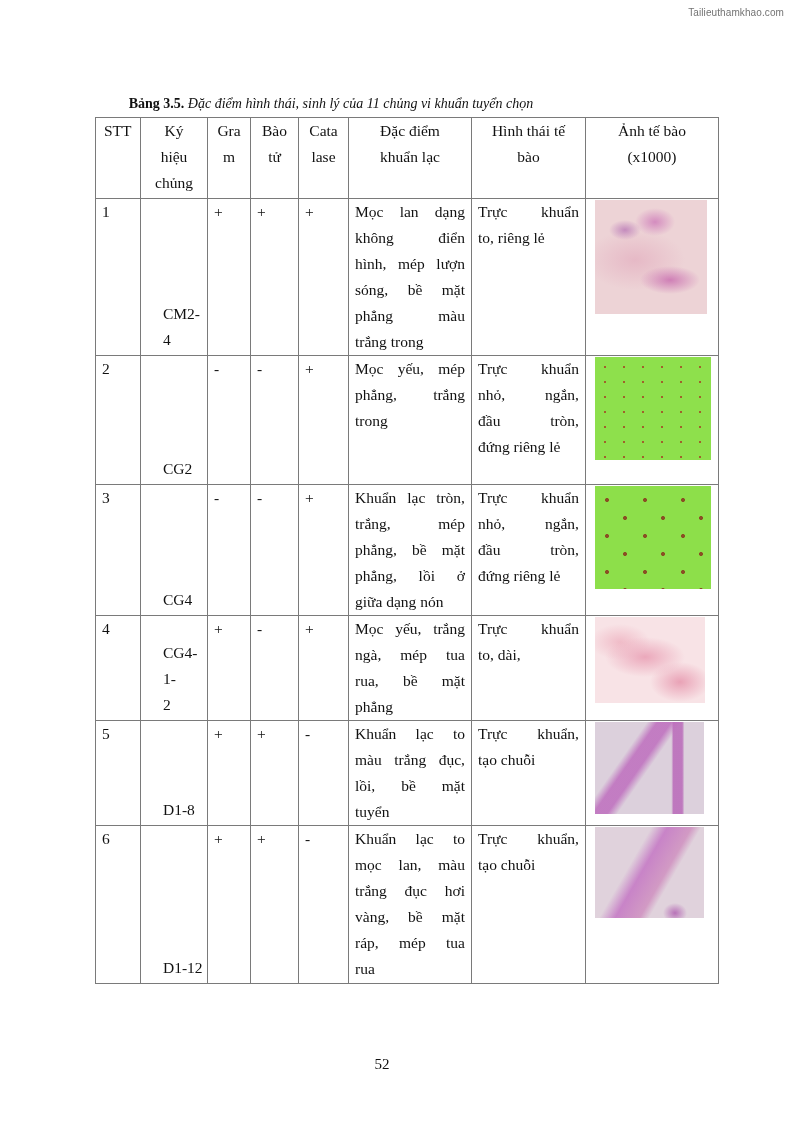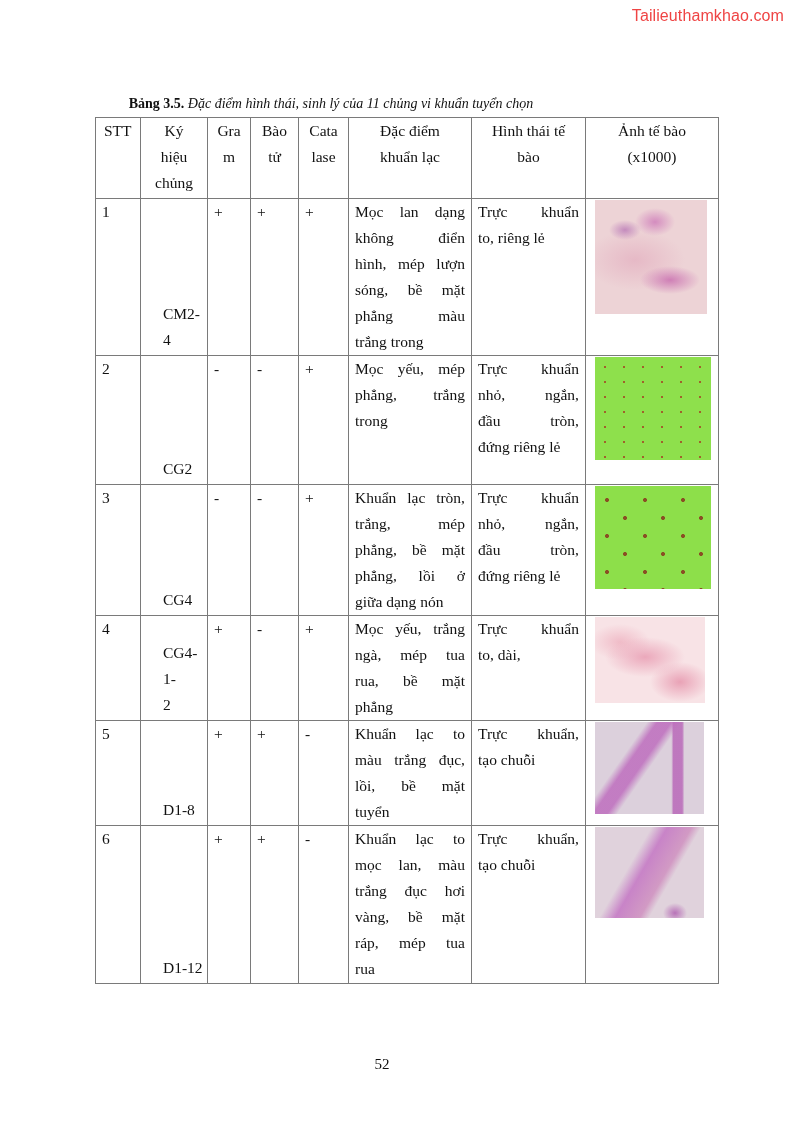--- a/index.html
+++ b/index.html
@@ -1,19 +1,19 @@
 <!DOCTYPE html>
 <html><head>
   <meta charset="utf-8">
   <style>
     html, body { margin: 0; padding: 0; background: #ffffff; }
     body { width: 794px; height: 1123px; position: relative; overflow: hidden;
            font-family: "Liberation Serif", "DejaVu Serif", serif; color: #111; }
     .watermark { position: absolute; top: 7px; right: 10px; font-family: "Liberation Sans", "DejaVu Sans", sans-serif;
-                 font-size: 16px; color: #ef4444; letter-spacing: 0.1px; }
+                 font-size: 10px; color: #737373; letter-spacing: 0.1px; }
     .caption { position: absolute; top: 96px; left: 0; width: 662px; text-align: center; font-size: 14px; }
     .caption b { font-weight: bold; }
     .caption i { font-style: italic; }
     table.t { position: absolute; left: 95px; top: 117px; border-collapse: collapse; table-layout: fixed;
               width: 623px; font-size: 15.5px; line-height: 26px; padding-left: 8px; }
     table.t td, table.t th { border: 1.3px solid #7a7a7a; vertical-align: top; padding: 0 6px; font-weight: normal; }
     table.t th { padding-top: 0px; }
     .hdr th { height: 80px; }
     .justify { text-align: justify; text-align-last: justify; }
     .justify span.line { display: block; text-align: justify; text-align-last: justify; }

